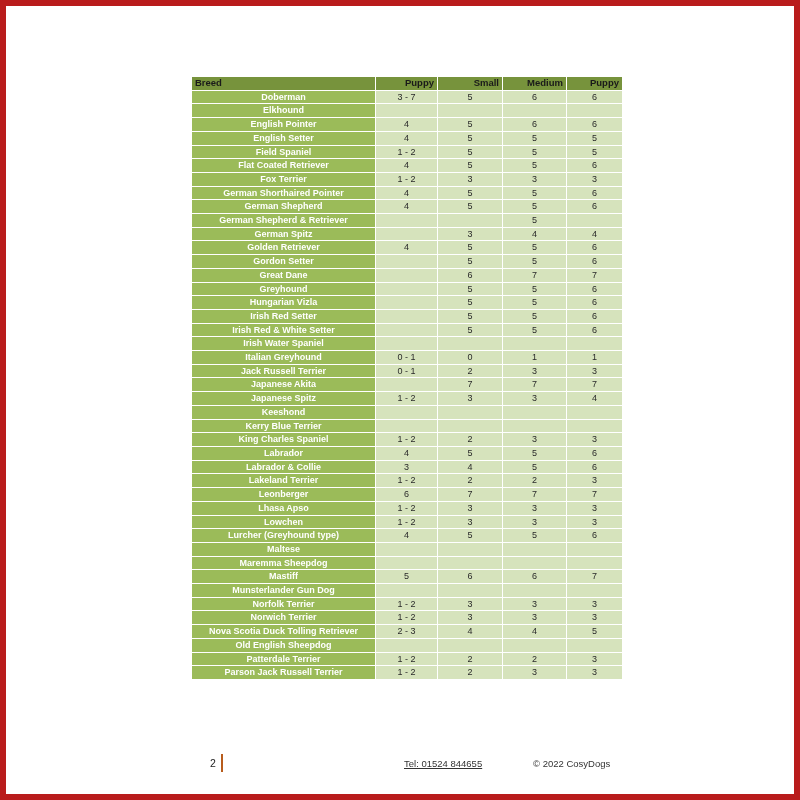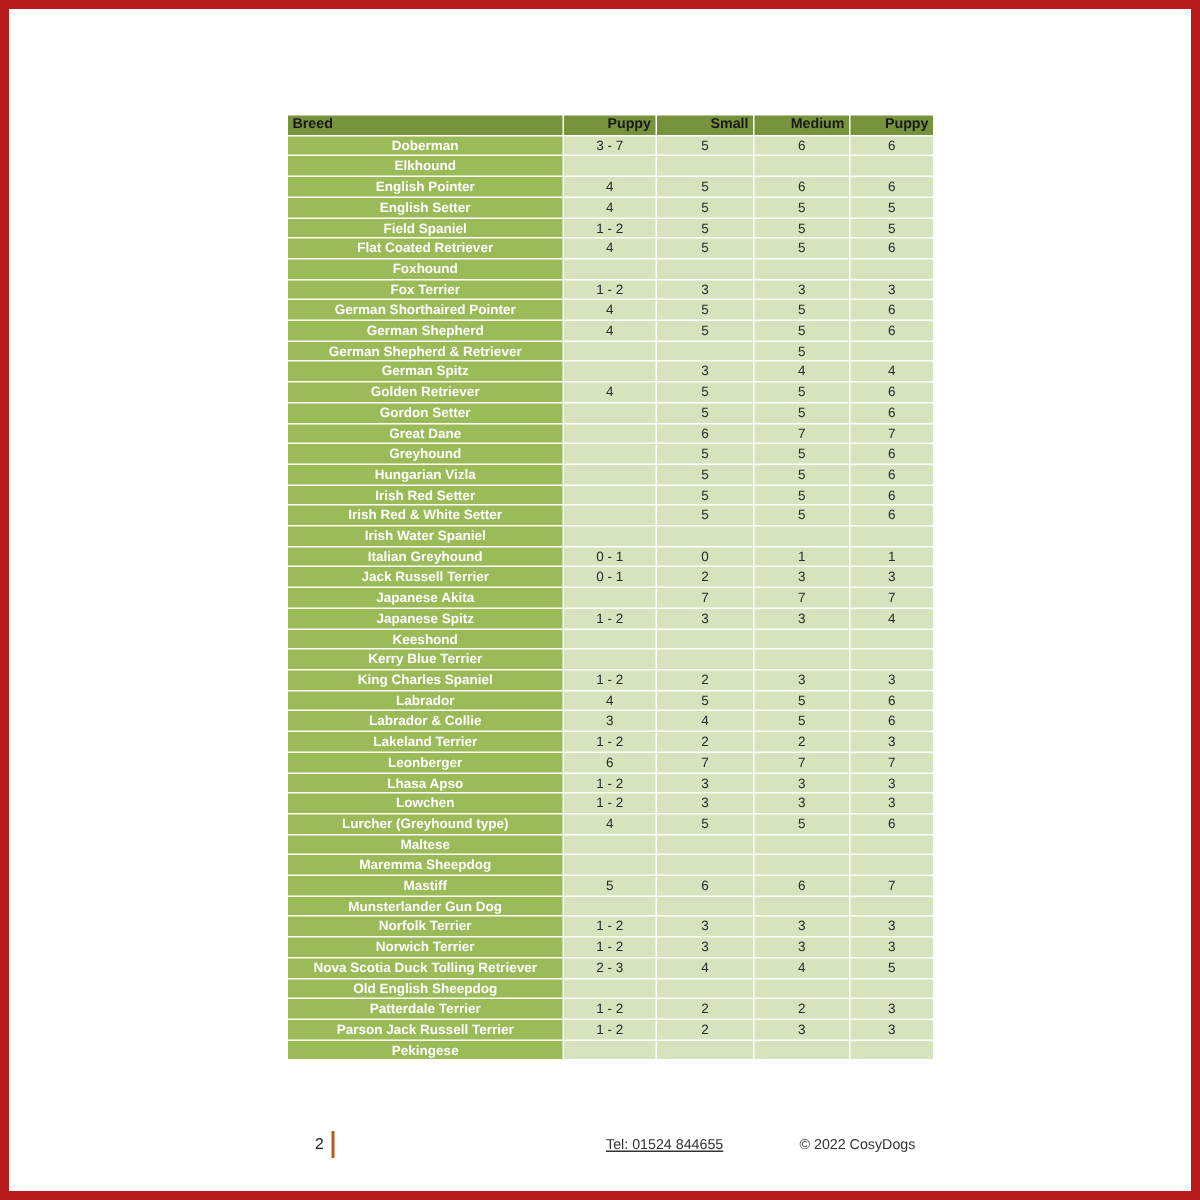--- a/index.html
+++ b/index.html
@@ -150,27 +150,20 @@
   </tr>
 
   <tr>
     <td class="breed">Flat Coated Retriever</td>
     <td class="val">4</td>
     <td class="val">5</td>
     <td class="val">5</td>
     <td class="val">6</td>
   </tr>
 
-  <tr>
-    <td class="breed">Foxhound</td>
-    <td class="val"></td>
-    <td class="val"></td>
-    <td class="val"></td>
-    <td class="val"></td>
-  </tr>
 
   <tr>
     <td class="breed">Fox Terrier</td>
     <td class="val">1 - 2</td>
     <td class="val">3</td>
     <td class="val">3</td>
     <td class="val">3</td>
   </tr>
 
   <tr>
@@ -456,27 +449,20 @@
   </tr>
 
   <tr>
     <td class="breed">Parson Jack Russell Terrier</td>
     <td class="val">1 - 2</td>
     <td class="val">2</td>
     <td class="val">3</td>
     <td class="val">3</td>
   </tr>
 
-  <tr>
-    <td class="breed">Pekingese</td>
-    <td class="val"></td>
-    <td class="val"></td>
-    <td class="val"></td>
-    <td class="val"></td>
-  </tr>
 </tbody>
   </table>
 
   <div class="footer">
     <span class="page-num">2</span>
     <span class="accent-bar"></span>
     <span class="tel">Tel: 01524 844655</span>
     <span class="copyright">© 2022 CosyDogs</span>
   </div>
 

